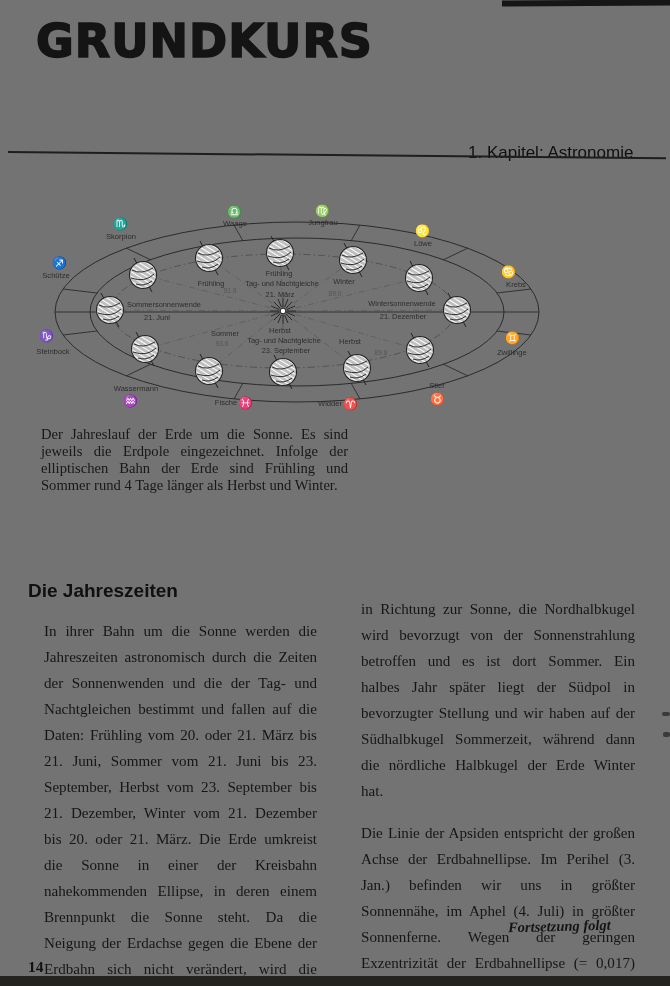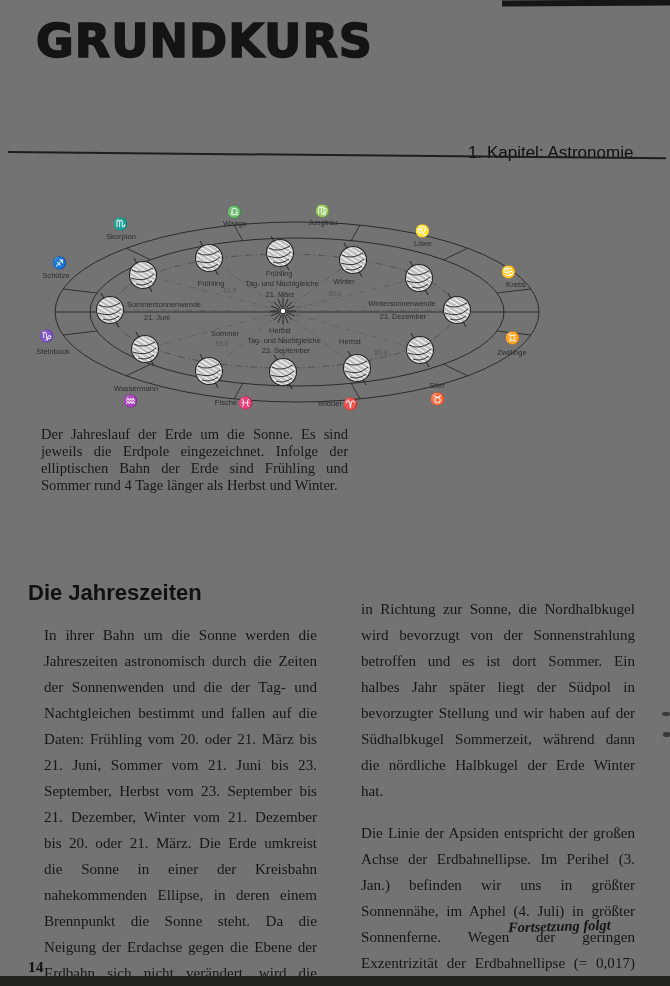--- a/index.html
+++ b/index.html
@@ -55,21 +55,21 @@
   .caption{
     position:absolute;left:28px;top:413px;width:307px;margin:13px;
     font-size:14.6px;line-height:17px;text-align:justify;color:#181818;
   }
   
   .col{position:absolute;width:305px;}
   .col p{margin:16px;font-size:15.1px;line-height:26px;text-align:justify;color:#161616;word-spacing:1px;}
   .col-left{left:28px;top:580px;}
   .col-left h2{
     margin:0 0 7px 0;font-family:"Liberation Sans", sans-serif;
-    font-size:22px;font-weight:bold;color:#101010;
+    font-size:19px;font-weight:bold;color:#101010;
   }
   .col-right{left:345px;top:580px;width:306px;}
   .col-right p + p{margin-top:5px;}
   .continuation{
     position:absolute;left:508px;top:918px;
     font-size:14.5px;font-weight:bold;font-style:italic;
     transform:rotate(-1.5deg);color:#141414;
     font-family:"Liberation Serif", serif;
   }
   .page-number{

